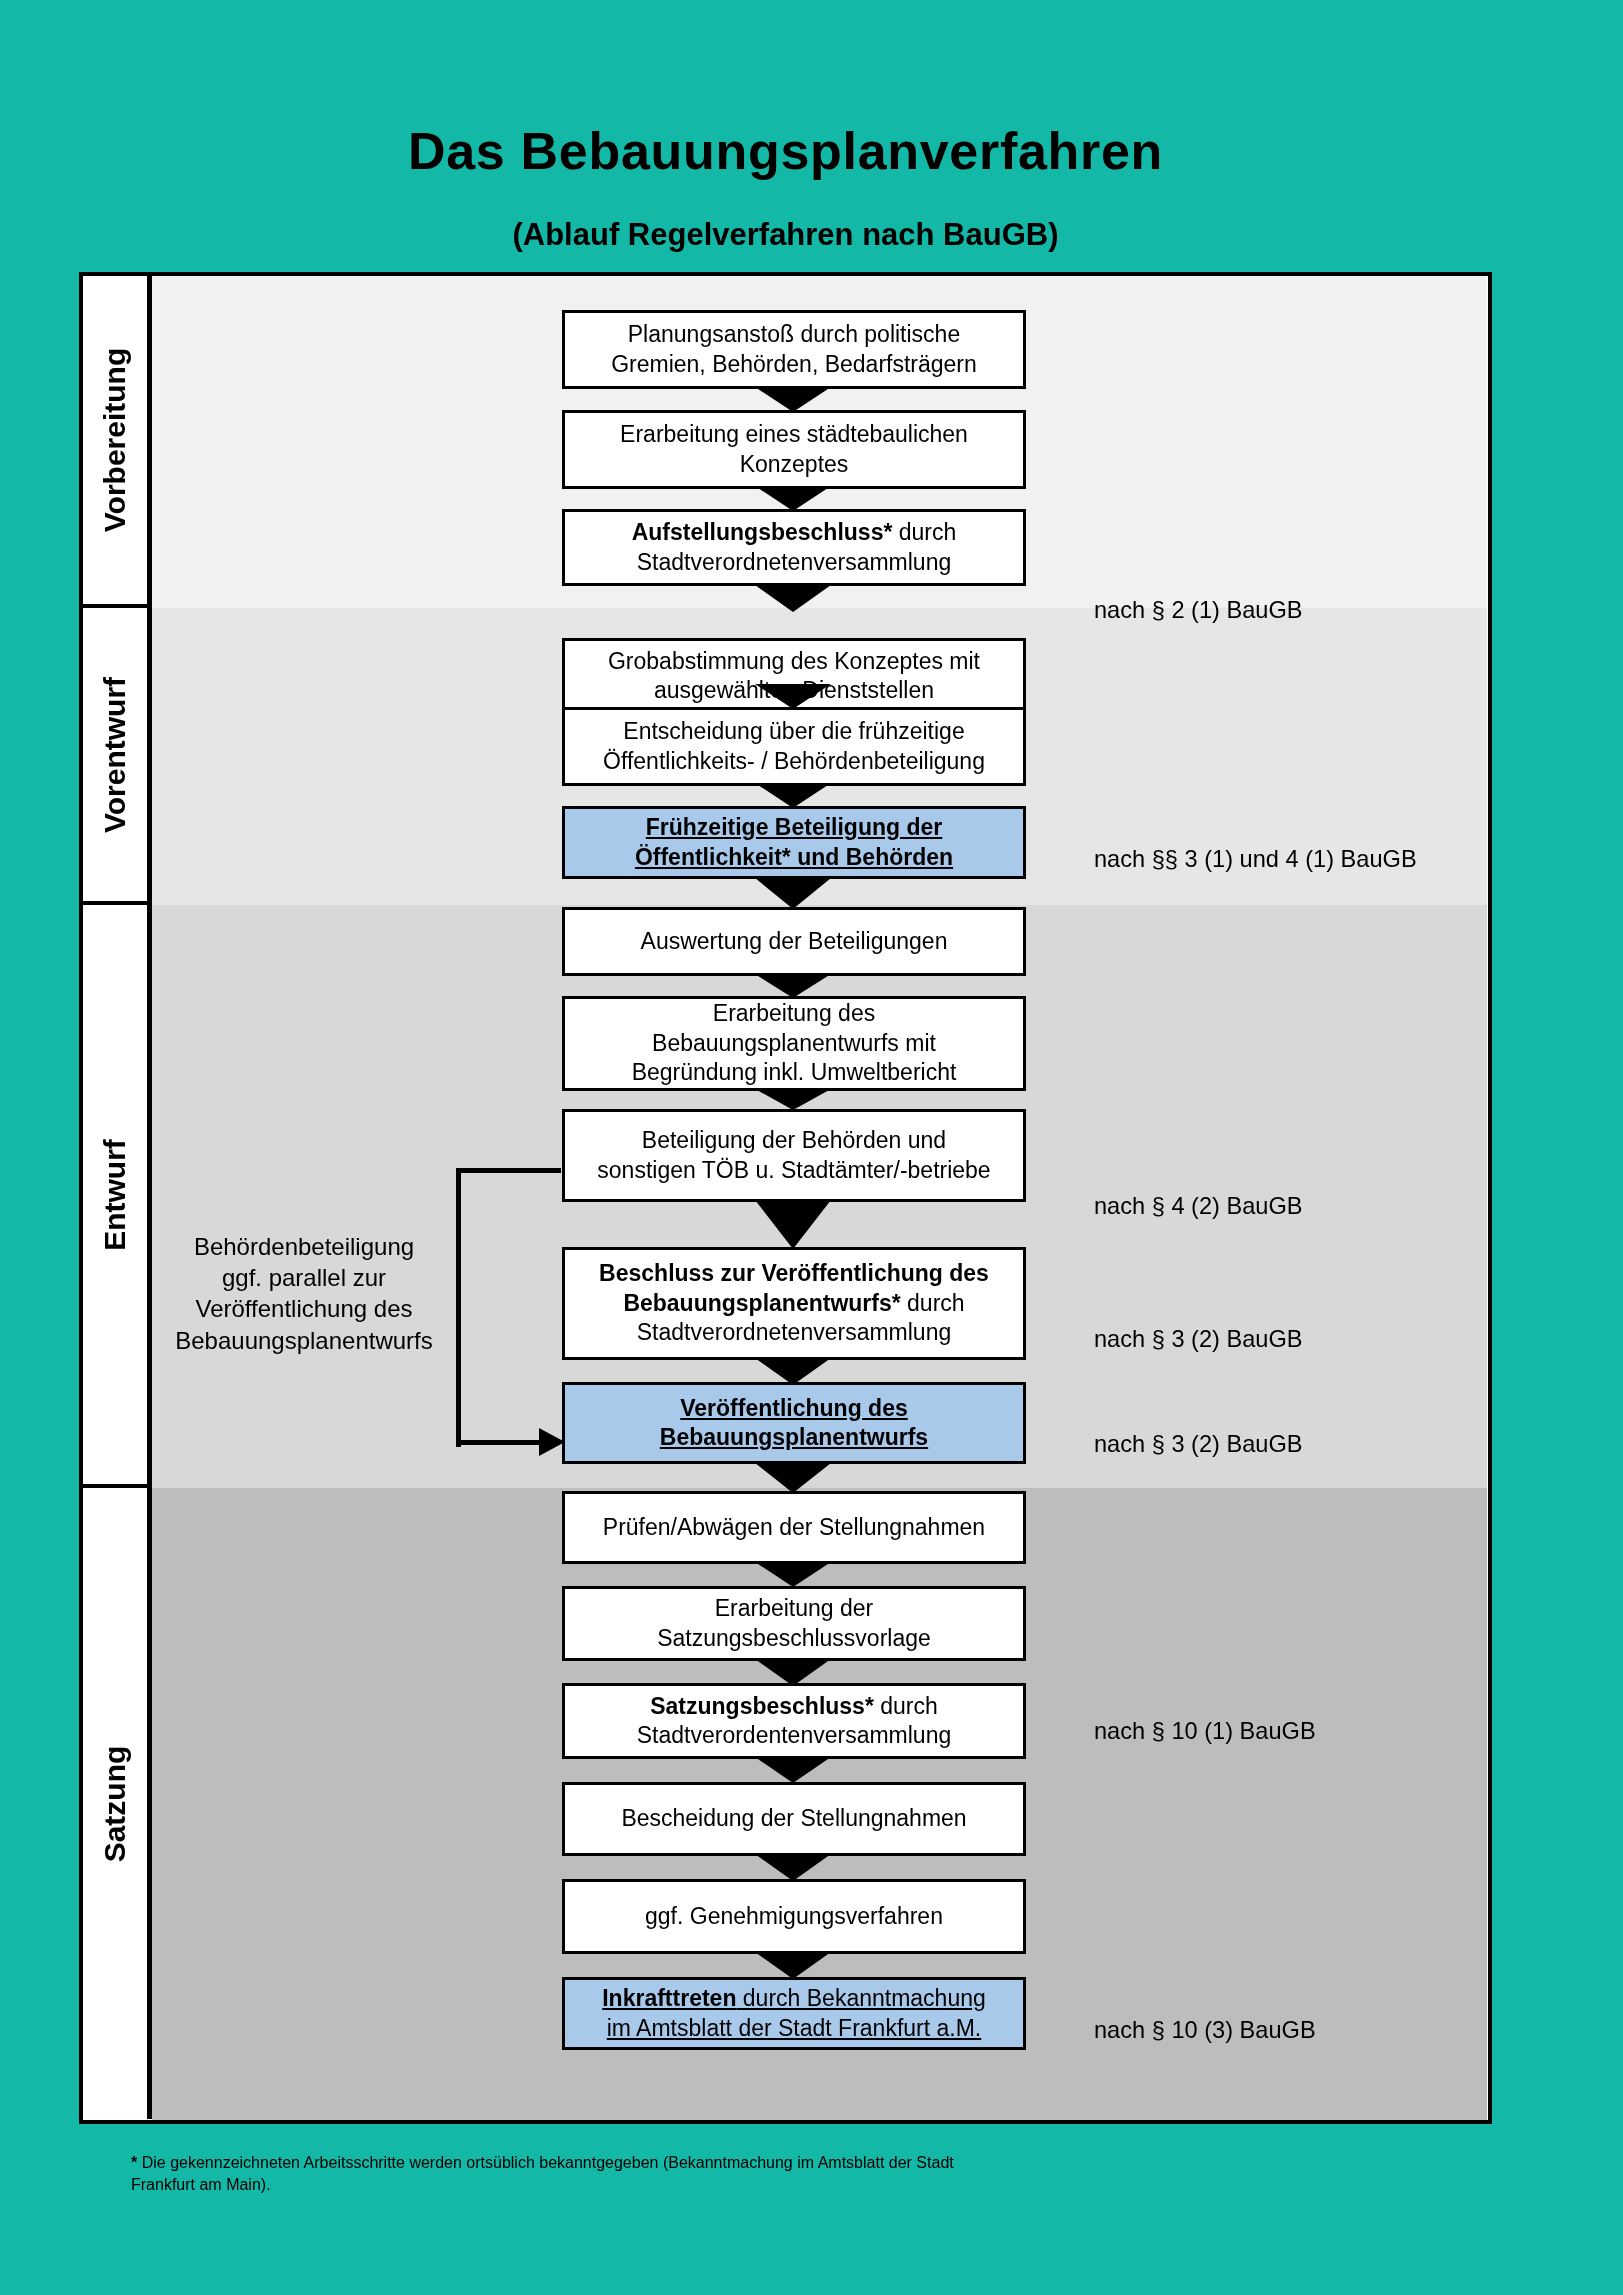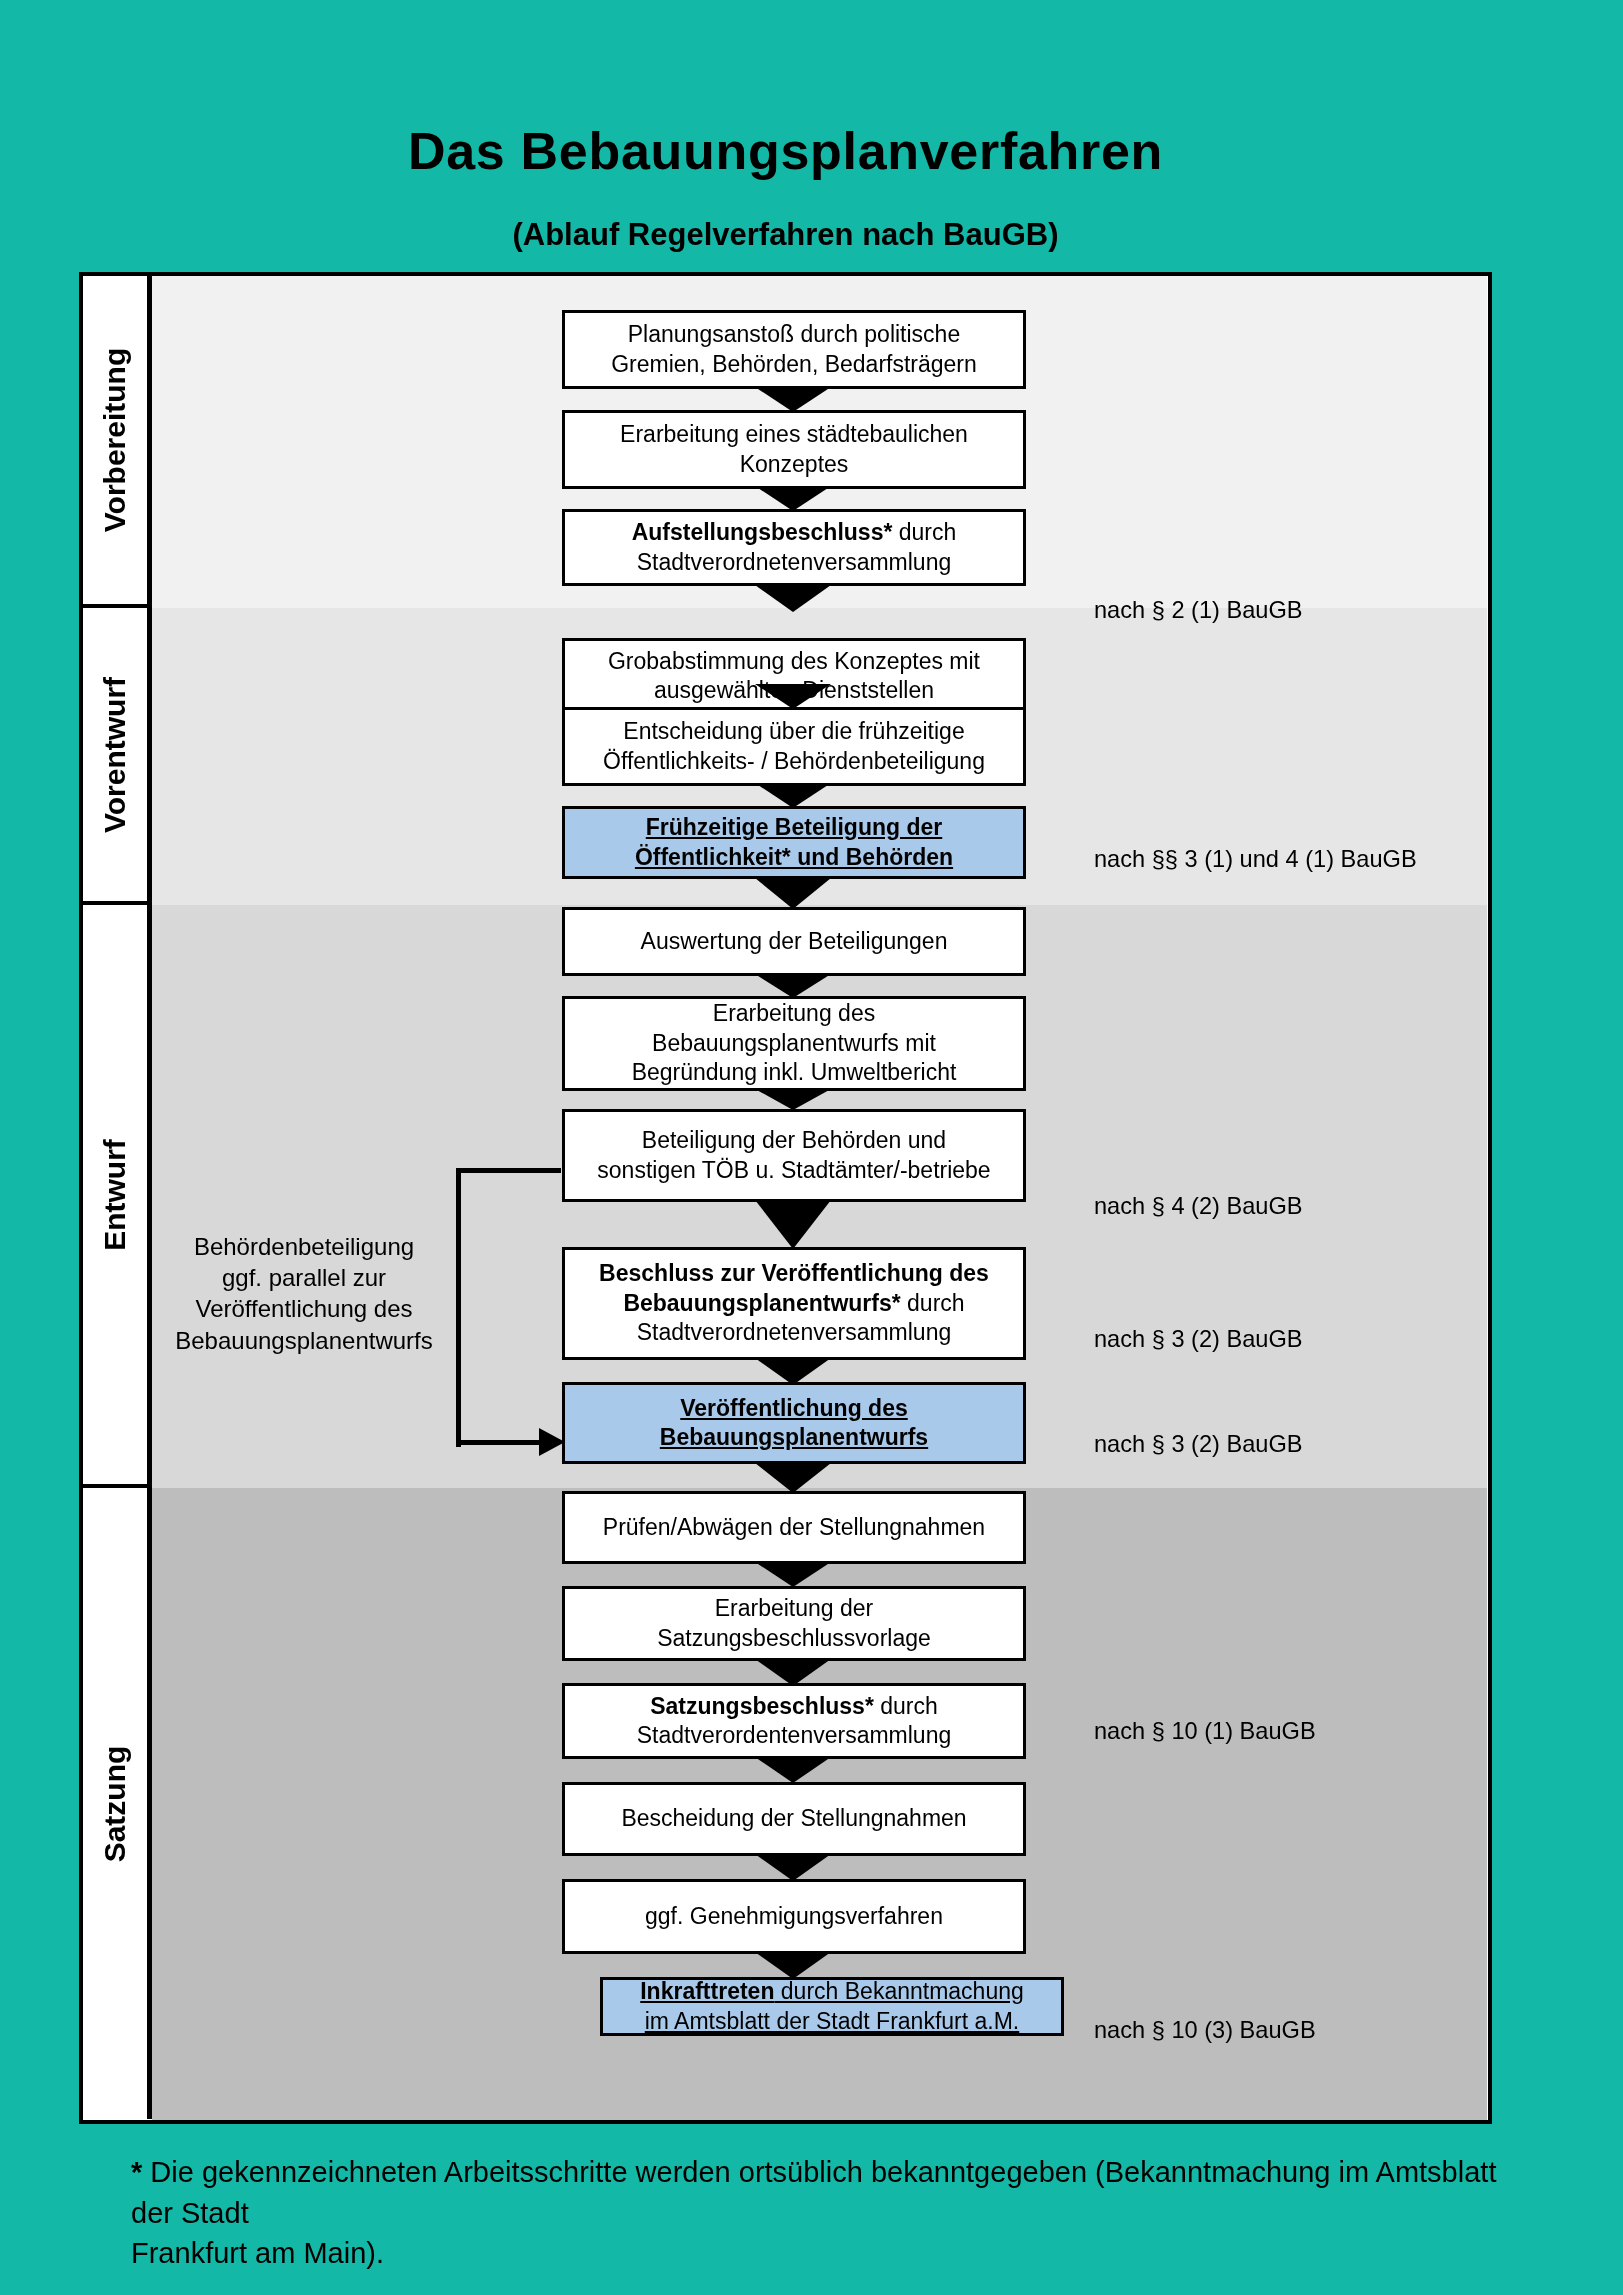--- a/index.html
+++ b/index.html
@@ -39,21 +39,21 @@
   .side-note{position:absolute;left:147px;top:1231px;width:314px;text-align:center;
         font-size:24px;line-height:1.3;white-space:pre-line;}
   .br-line{position:absolute;background:#000;}
   .br-top{left:456px;top:1168px;width:105px;height:4.6px;}
   .br-vert{left:456px;top:1168px;width:4.6px;height:279px;}
   .br-bot{left:456px;top:1440px;width:85px;height:4.6px;}
   .br-head{position:absolute;left:539px;top:1428px;width:0;height:0;
         border-top:14.4px solid transparent;border-bottom:14.4px solid transparent;
         border-left:26px solid #000;}
   .footnote{position:absolute;left:131px;top:2152px;width:1368px;
-        font-size:29px;line-height:1.4;white-space:pre-line;}
+        font-size:16px;line-height:1.4;white-space:pre-line;}
 </style>
 </head>
 <body>
 
 <div class="page">
 
   <div class="page-title">Das Bebauungsplanverfahren</div>
   <div class="page-subtitle">(Ablauf Regelverfahren nach BauGB)</div>
 
   <div class="frame"></div>
@@ -151,21 +151,21 @@
       </div>
       <div class="arrow-down" style="top: 1757px; border-top-width: 26px;"></div>
       <div class="fbox" style="top: 1782px; height: 74px;">
         <div class="inner"><span class="bld"></span><span>Bescheidung der Stellungnahmen</span></div>
       </div>
       <div class="arrow-down" style="top: 1854px; border-top-width: 27px;"></div>
       <div class="fbox" style="top: 1879px; height: 75px;">
         <div class="inner"><span class="bld"></span><span>ggf. Genehmigungsverfahren</span></div>
       </div>
       <div class="arrow-down" style="top: 1952px; border-top-width: 27px;"></div>
-      <div class="fbox blue" style="top: 1977px; height: 59px; margin-left: 38px;">
+      <div class="fbox blue" style="top: 1977px; height: 73px;">
         <div class="inner"><span class="bld">Inkrafttreten</span><span> durch Bekanntmachung
 im Amtsblatt der Stadt Frankfurt a.M.</span></div>
       </div>
       <div class="legal-ref" style="top: 550px; margin-top: 47px;">nach § 2 (1) BauGB</div>
       <div class="legal-ref" style="top: 846px;">nach §§ 3 (1) und 4 (1) BauGB</div>
       <div class="legal-ref" style="top: 1193px;">nach § 4 (2) BauGB</div>
       <div class="legal-ref" style="top: 1326px;">nach § 3 (2) BauGB</div>
       <div class="legal-ref" style="top: 1431px;">nach § 3 (2) BauGB</div>
       <div class="legal-ref" style="top: 1718px;">nach § 10 (1) BauGB</div>
       <div class="legal-ref" style="top: 2017px;">nach § 10 (3) BauGB</div>

